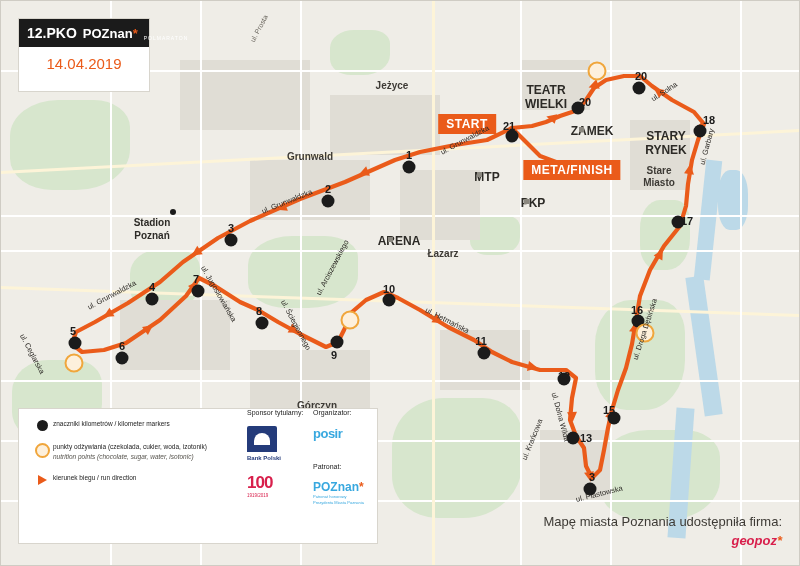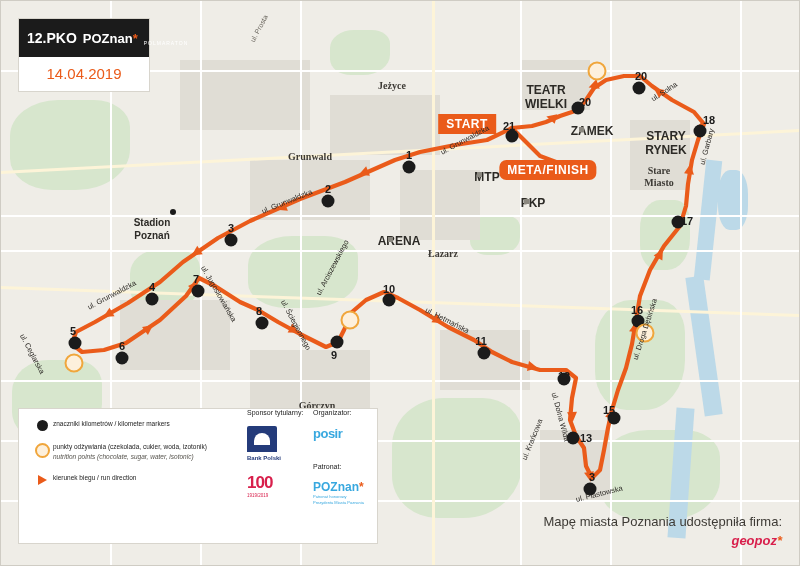--- a/index.html
+++ b/index.html
@@ -47,21 +47,21 @@
   
   .logo-box {
     position: absolute;
     left: 18px; top: 18px;
     width: 130px; height: 72px;
     background: #ffffff;
     border: 1px solid #d8d5cd;
   }
   .logo-top {
     background: #1b1b1b;
-    height: 38px;
+    height: 28px;
     display: flex;
     align-items: center;
     padding-left: 8px;
     box-sizing: border-box;
   }
   .logo-12 {
     color: #ffffff;
     font-size: 14px;
     font-weight: bold;
     letter-spacing: 0px;
@@ -134,21 +134,20 @@
     font-size: 8px;
     color: #55524c;
     transform: translate(-50%,-50%);
     white-space: nowrap;
     text-align: center;
   }
   .poi.big {
     font-size: 10px;
     color: #3d3a35;
     font-weight: bold;
-    font-family: Liberation Serif, serif;
   }
   .poi.dark {
     color: #2c2a26;
     font-weight: bold;
     font-size: 12px;
   }
   .street {
     position: absolute;
     font-size: 7px;
     color: #6b675f;
@@ -491,21 +490,21 @@
   <div class="km-label" style="left:641px; top:76px;">20</div>
   <div class="km-label" style="left:585px; top:102px;">20</div>
   <div class="km-label" style="left:509px; top:126px;">21</div>
 
   <div class="aid-marker" style="left:74px;  top:363px;"></div>
   <div class="aid-marker" style="left:350px; top:320px;"></div>
   <div class="aid-marker" style="left:645px; top:333px;"></div>
   <div class="aid-marker" style="left:597px; top:71px;"></div>
 
   <div class="start-badge" style="left:467px; top:124px;">START</div>
-  <div class="meta-badge" style="left:548px; top:170px;border-radius:7px;">META/FINISH</div>
+  <div class="meta-badge" style="left:572px; top:170px;">META/FINISH</div>
 
   <div class="poi big" style="left:392px; top:85px;">Jeżyce</div>
   <div class="poi big" style="left:310px; top:156px;">Grunwald</div>
   <div class="poi big" style="left:443px; top:253px;">Łazarz</div>
   <div class="poi big" style="left:317px; top:405px;">Górczyn</div>
   <div class="poi big" style="left:659px; top:176px; line-height:1.15;">Stare<br>Miasto</div>
   <div class="poi dark" style="left:666px; top:144px; line-height:1.15;">STARY<br>RYNEK</div>
   <div class="poi dark" style="left:546px; top:98px; line-height:1.15;">TEATR<br>WIELKI</div>
   <div class="poi dark" style="left:592px; top:131px;">ZAMEK</div>
   <div class="poi dark" style="left:487px; top:177px;">MTP</div>

